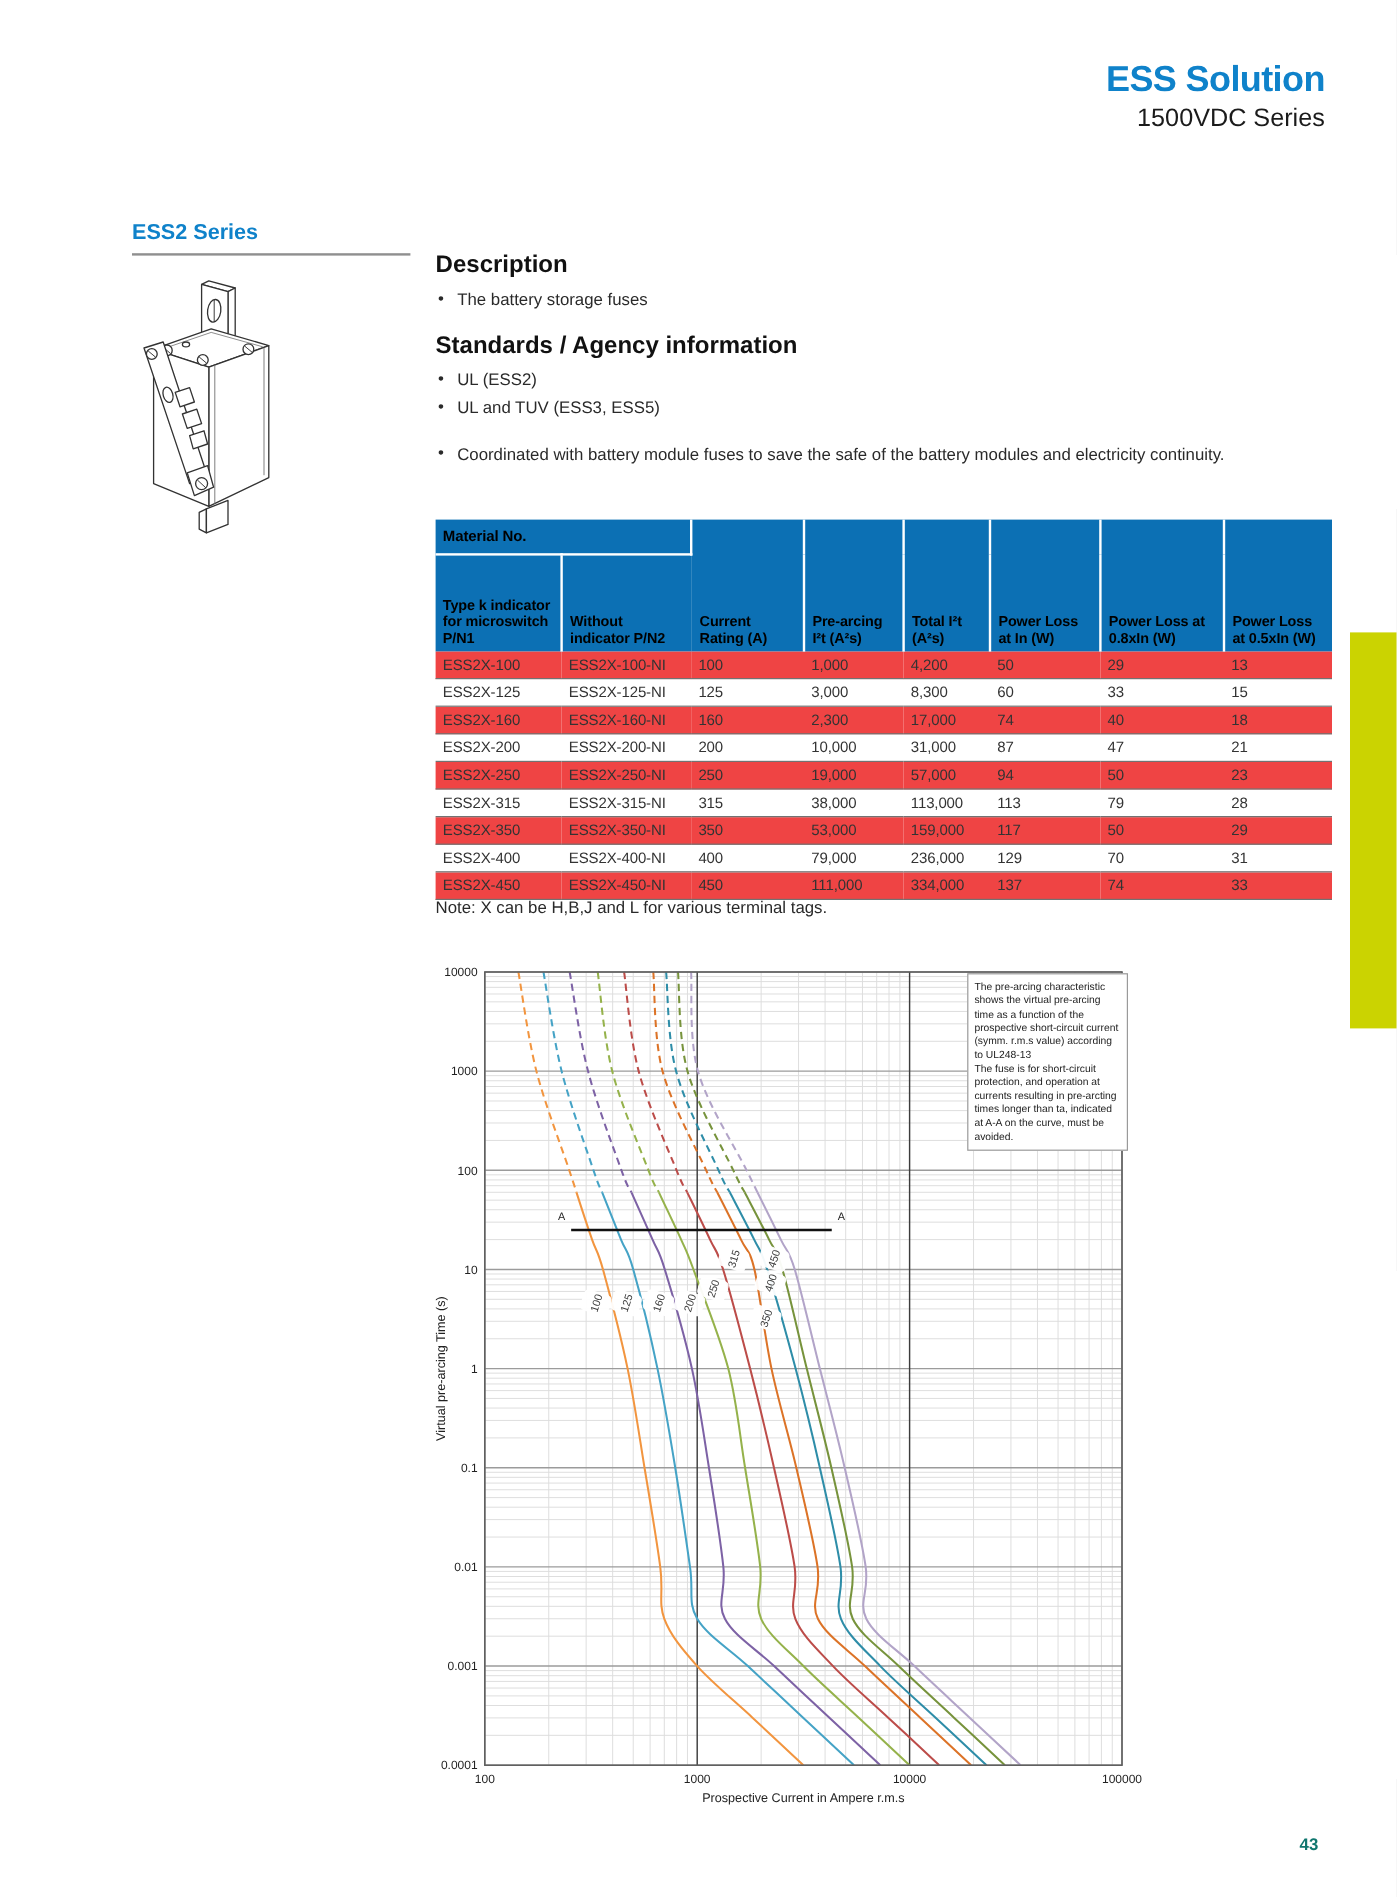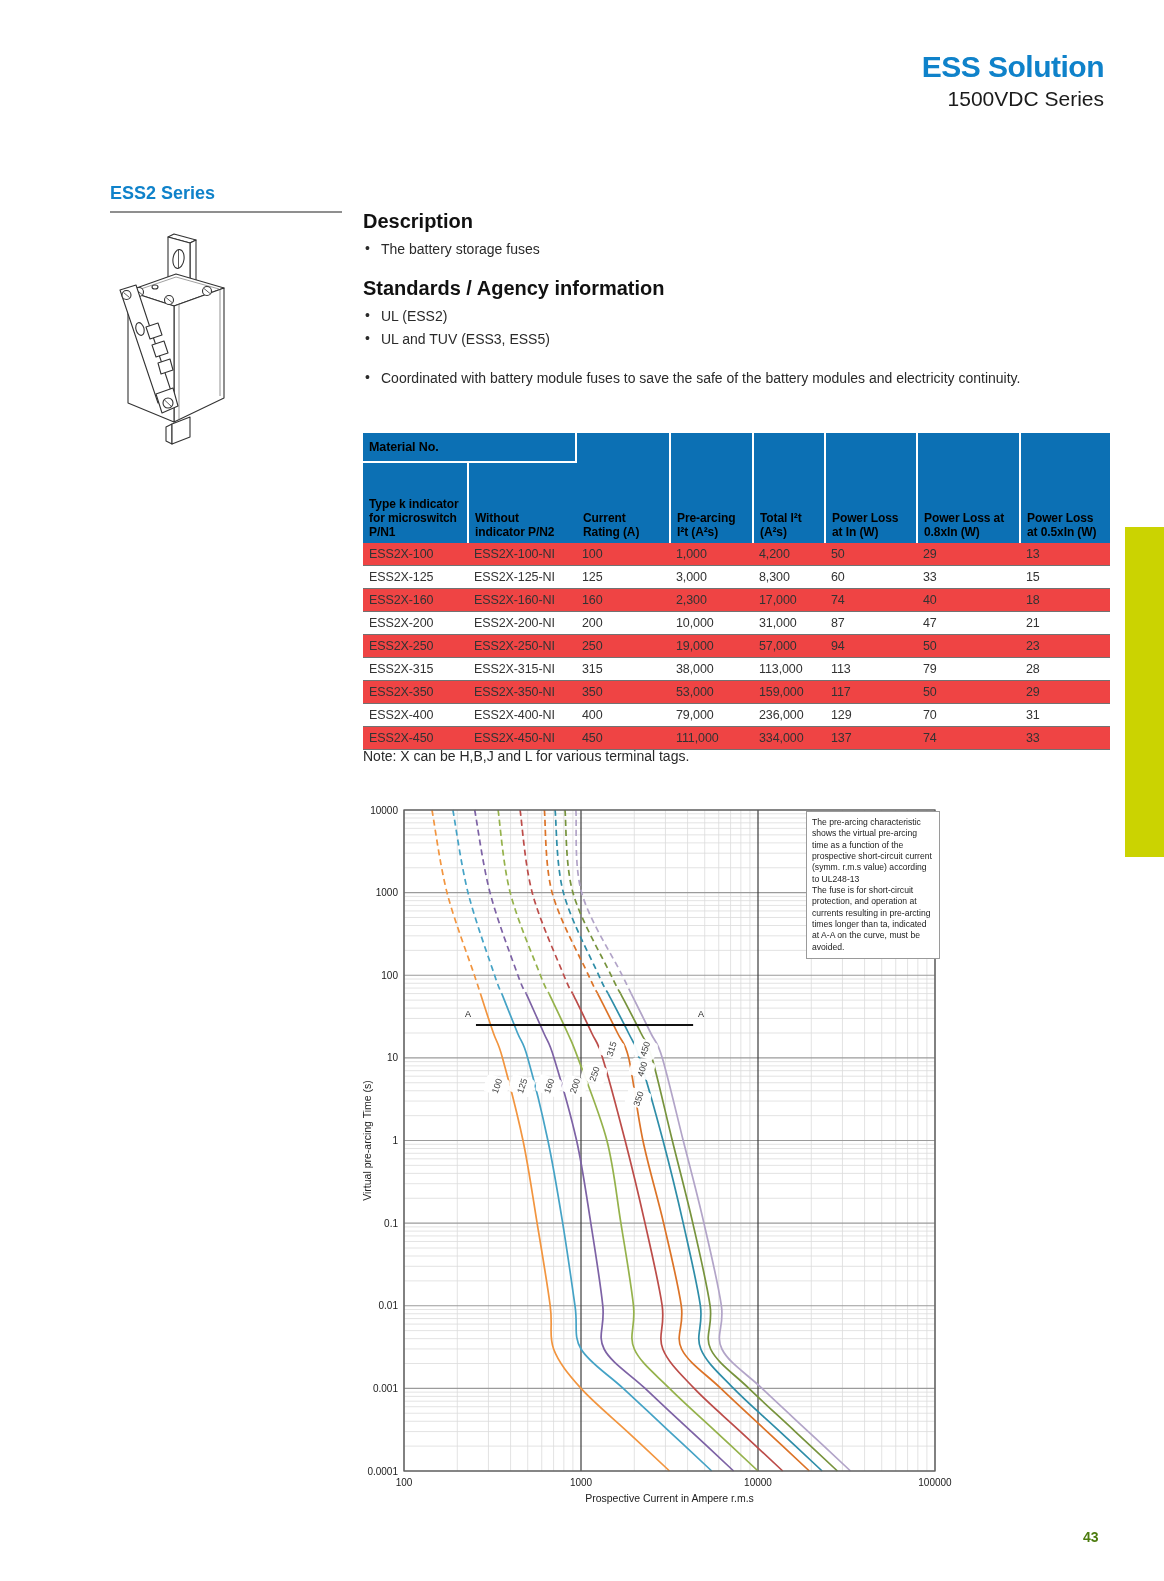--- a/index.html
+++ b/index.html
@@ -34,21 +34,21 @@
   .fuse-table tr.odd td{background:#ef4444;}
   .fuse-table tr.even td{background:#fff;}
   .note{position:absolute;left:363px;top:748px;font-size:14px;color:#2a2a2a;}
   
   .chart-wrap{position:absolute;left:360px;top:788px;width:600px;height:722px;}
   .chart-anno{position:absolute;left:806px;top:811px;width:122px;background:#fff;
       border:1px solid #9a9a9a;padding:5px 5px;font-size:8.6px;line-height:1.32;color:#222;
       white-space:pre-line;z-index:5;}
   
   .side-tab{position:absolute;left:1125px;top:527px;width:39px;height:330px;}
-  .pageno{position:absolute;left:1083px;top:1529px;font-size:14px;font-weight:bold;color:#4d7c0f;}
+  .pageno{position:absolute;left:1083px;top:1529px;font-size:14px;font-weight:bold;color:#0f766e;}
   svg text{font-family:"Liberation Sans",sans-serif;}
 </style>
 </head>
 <body>
 
 <div class="page">
 
   <div class="brand">
     <div class="brand-title" id="brand-title" style="color: rgb(15, 130, 202);">ESS Solution</div>
     <div class="brand-sub">1500VDC Series</div>

